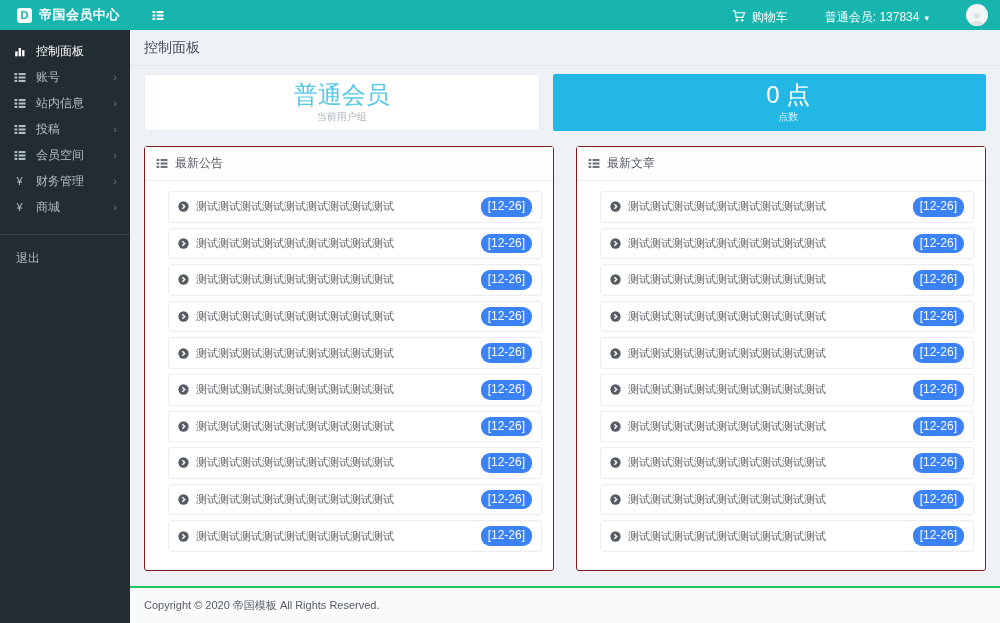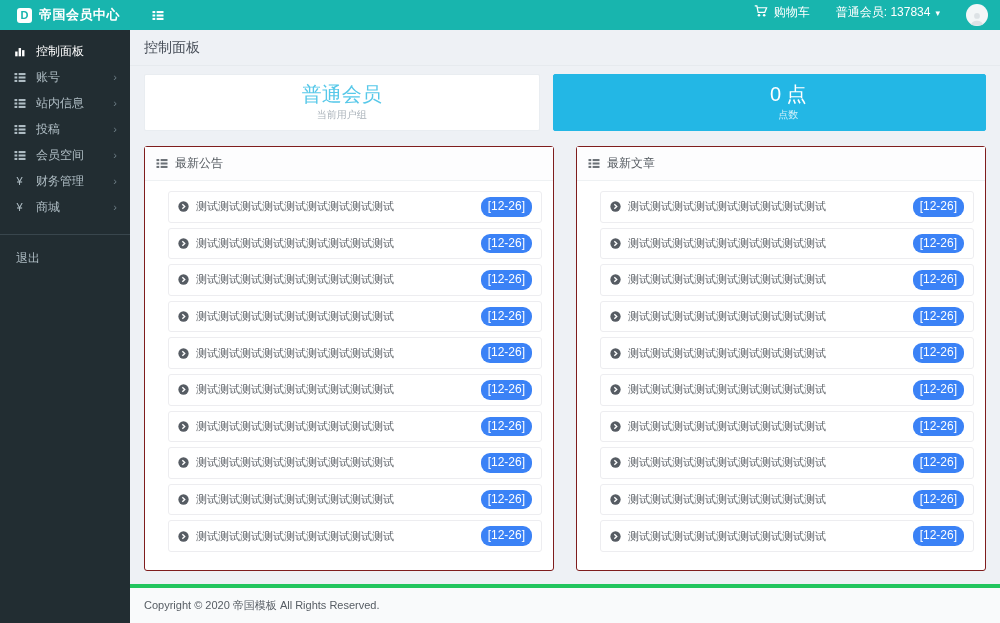--- a/index.html
+++ b/index.html
@@ -7,21 +7,21 @@
     font-family:"Liberation Sans","DejaVu Sans",sans-serif; background:#eef1f5; }
 
   
   .topbar { position:absolute; top:0; left:0; width:1000px; height:30px;
     background:#18b5ae; display:flex; align-items:center; color:#fff; z-index:10; }
   .brand { width:130px; display:flex; align-items:center; gap:7px; padding-left:17px; cursor:pointer; }
   .logo-box { width:15px; height:15px; background:#fff; color:#18b5ae; border-radius:3px;
     font-size:11px; font-weight:bold; display:flex; align-items:center; justify-content:center; }
   .app-title { font-size:13px; font-weight:bold; letter-spacing:.5px; white-space:nowrap; }
   .toggle { margin-left:22px; display:flex; align-items:center; cursor:pointer; color:#fff; }
-  .top-right { margin-left:auto; display:flex; align-items:flex-start; gap:26px; padding-right:12px; }
+  .top-right { margin-left:auto; display:flex; align-items:flex-end; gap:37px; padding-right:12px; }
   .cart { display:flex; align-items:center; gap:6px; font-size:12px; cursor:pointer; }
   .user-menu { display:flex; align-items:center; gap:5px; font-size:12px; cursor:pointer; }
   .caret { font-size:9px; }
   .avatar { width:22px; height:22px; border-radius:50%; background:#f3f6f7;
     display:flex; align-items:flex-end; justify-content:center; overflow:hidden; cursor:pointer; }
 
   
   .sidebar { position:absolute; top:30px; left:0; width:130px; height:593px;
     background:#222d32; }
   #side-nav { padding-top:8px; }
@@ -38,21 +38,21 @@
   .main { position:absolute; top:30px; left:130px; width:870px; height:593px;
     background:#eef1f5; display:flex; flex-direction:column; }
   .content-header { padding:9px 14px 8px; border-bottom:1px solid #e6eaee; }
   .page-title { font-size:14px; color:#49505a; }
   .welcome { font-size:11px; color:#9aa0a8; margin-top:4px; }
 
   
   .cards-row { display:flex; gap:13px; padding:8px 14px 0; }
   .card { flex:1; height:57px; border-radius:2px; background:#fff; border:1px solid #e9edf1;
     display:flex; flex-direction:column; align-items:center; justify-content:center; cursor:pointer; }
-  .card-value { font-size:20px; line-height:1.15; }
+  .card-value { font-size:24px; line-height:1.15; }
   .card-label { font-size:10px; margin-top:2px; color:#aab2ba; }
   .card.white-cyan .card-value { color:#57c8e9; }
   .card.purple { background:#7266ba; border-color:#7266ba; }
   .card.purple .card-value { color:#fbfbfd; }
   .card.purple .card-label { color:#cfcbe8; }
   .card.cyan { background:#23b7e5; border-color:#23b7e5;padding-left:38px; }
   .card.cyan .card-value { color:#fff; }
   .card.cyan .card-label { color:#d2f0fa; }
   .card.white-gray .card-value { color:#75787d; }
 
@@ -66,21 +66,21 @@
   .row-item { display:flex; align-items:center; gap:7px; border:1px solid #ededf0;
     border-radius:3px; padding:5px 9px; margin-bottom:5px; font-size:11px; color:#585d63;
     background:#fff; cursor:pointer;margin-left:12px; }
   .row-item:last-child { margin-bottom:0; }
   .row-icon { display:flex; align-items:center; }
   .row-text { white-space:nowrap; overflow:hidden; }
   .row-date { margin-left:auto; background:#3b82f6; color:#fff; font-size:12px;
     border-radius:9px; padding:2px 7px; line-height:1.3;text-align:right; }
 
   
-  .footer { margin-top:auto; border-top:4px solid #22c55e; background:#f9fafb;
+  .footer { margin-top:auto; border-top:2px solid #22c55e; background:#f9fafb;
     padding:10px 14px; font-size:11px; color:#565c63; }
 </style>
 </head>
 <body>
 
 <header class="topbar">
   <div class="brand">
     <span class="logo-box">D</span>
     <span class="app-title">帝国会员中心</span>
   </div>

